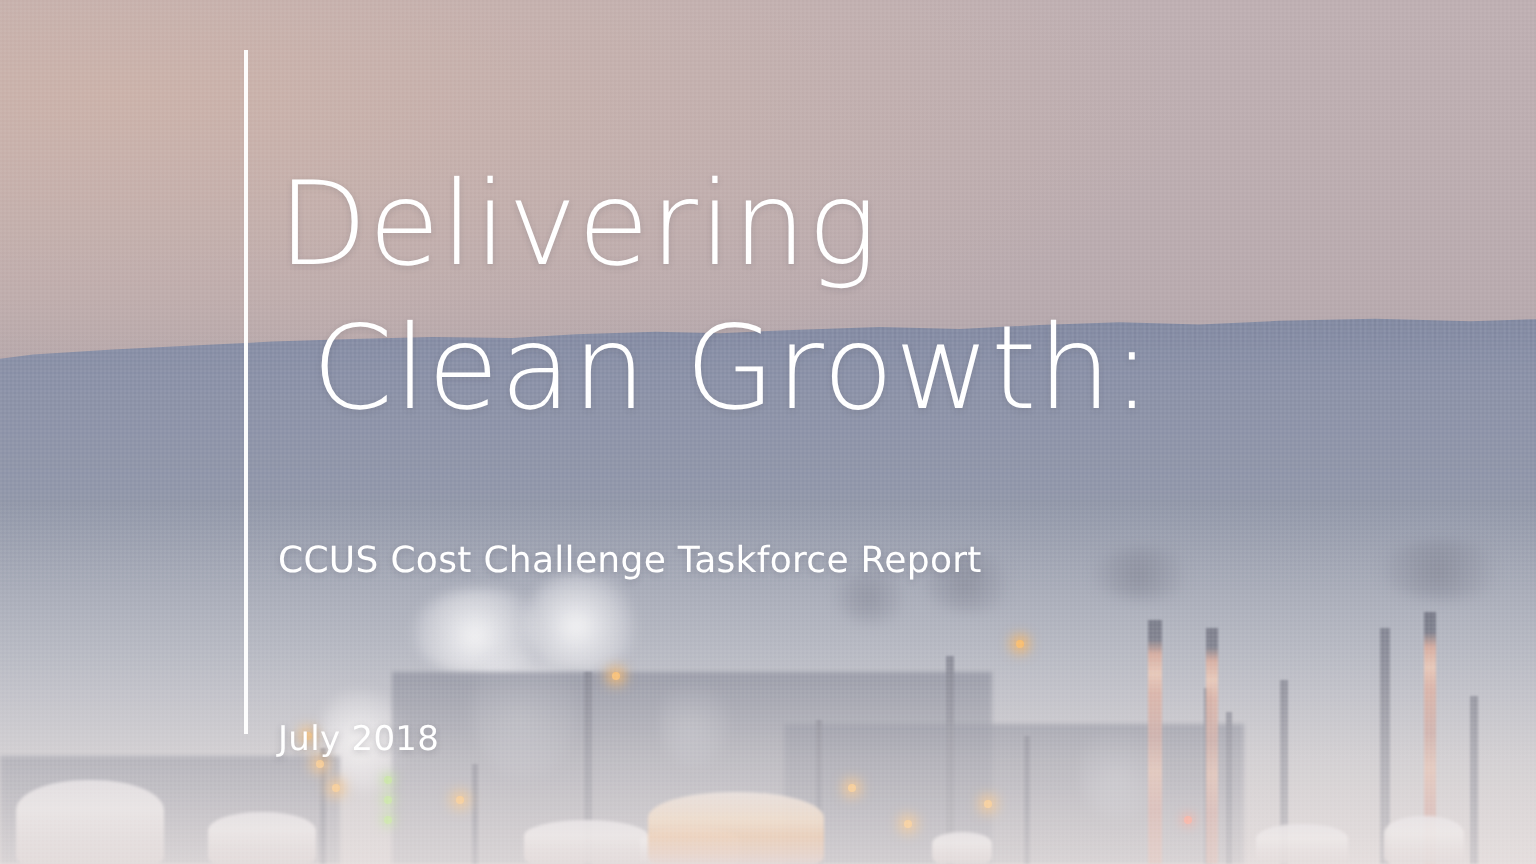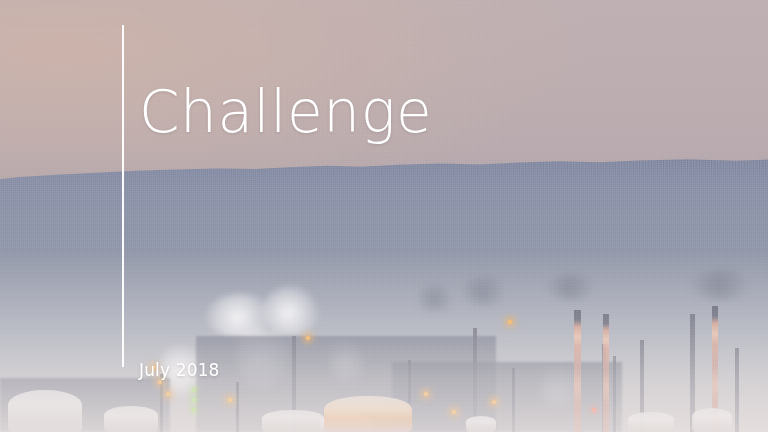--- a/index.html
+++ b/index.html
@@ -259,19 +259,21 @@
         <div class="light" style="left: 508px; top: 40px;"></div>
       </div>
 
     <div class="mist"></div>
     <div class="grain"></div>
   </div>
 
   <div class="rule"></div>
 
   <div class="titleblock">
-    <div class="title-line">Challenge</div>
+    <div class="title-line">Delivering</div>
+    <div class="title-line indent">Clean Growth:</div>
   </div>
 
+  <div class="subtitle">CCUS Cost Challenge Taskforce Report</div>
 
   <div class="date">July 2018</div>
 
 </div>
 
 </body></html>

